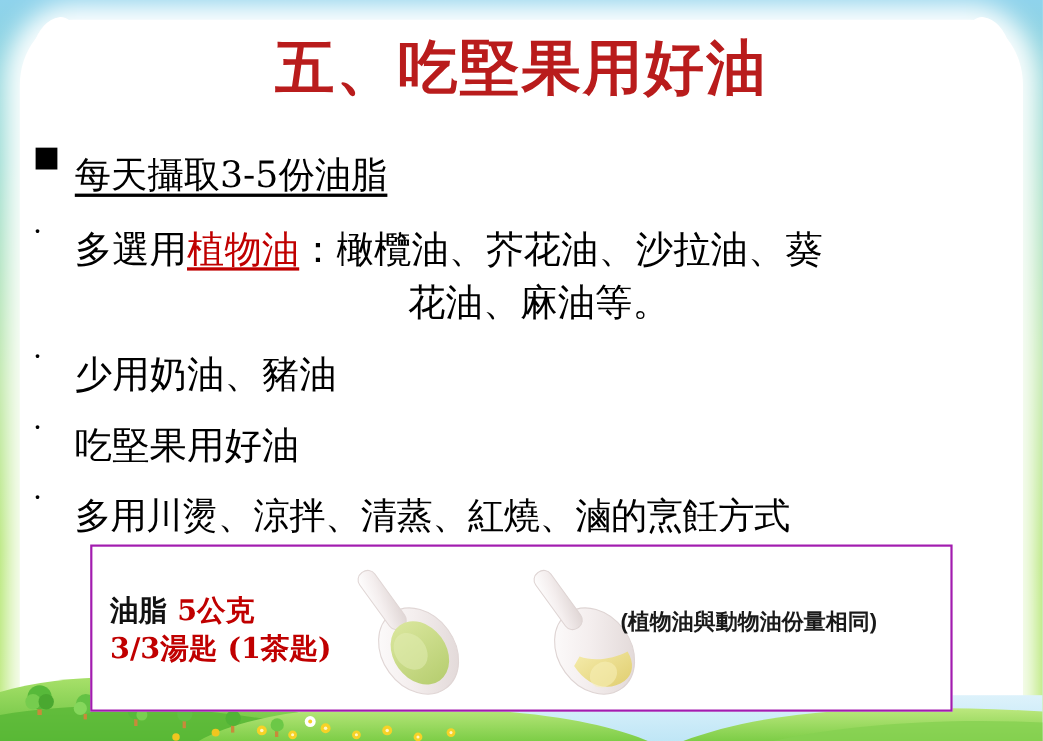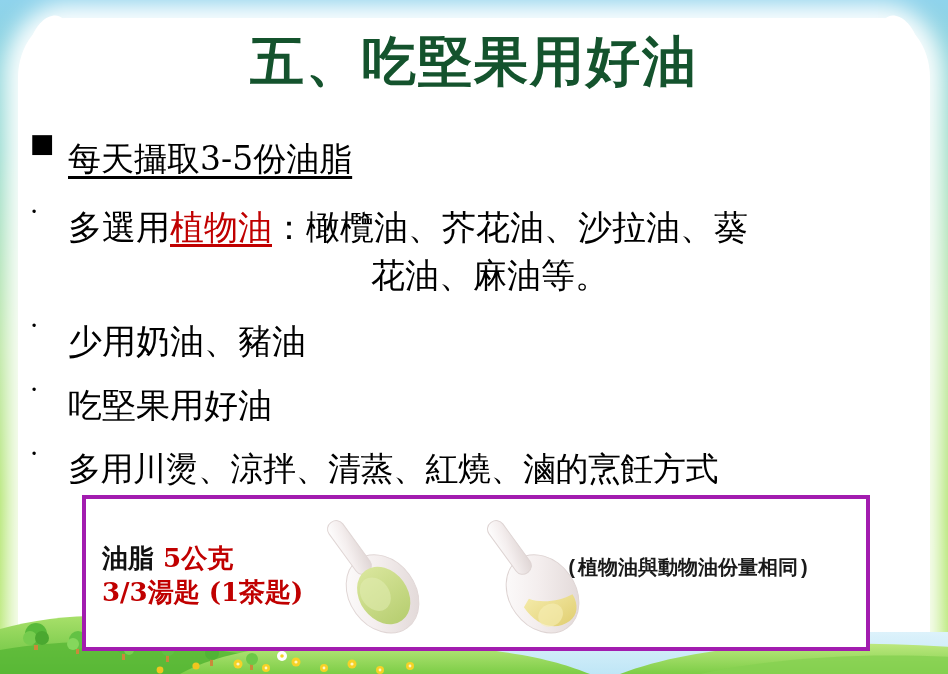--- a/index.html
+++ b/index.html
@@ -113,21 +113,21 @@
   .title {
     position: absolute;
     left: 0;
     top: 30px;
     width: 948px;
     text-align: center;
     font-family: "DejaVu Serif", "Liberation Serif", serif;
     font-weight: bold;
     font-size: 54px;
     line-height: 62px;
-    color: #14532d;
+    color: #b91c1c;
     letter-spacing: 2px;
   }
 
   
   .content {
     position: absolute;
     left: 30px;
     top: 120px;
     width: 890px;
   }
@@ -193,21 +193,21 @@
   .l5 { margin-bottom: 0; }
   .l5 .body { font-size: 33px; letter-spacing: -0.5px; }
 
   
   .photo-box {
     position: absolute;
     left: 82px;
     top: 495px;
     width: 780px;
     height: 148px;
-    border: 4px solid #a21caf;
+    border: 2px solid #a21caf;
     background: #ffffff;
     overflow: hidden;
   }
 
   .photo-caption {
     position: absolute;
     left: 16px;
     top: 42px;
     font-family: "DejaVu Serif", "Liberation Serif", serif;
     font-weight: bold;
@@ -215,21 +215,21 @@
     line-height: 34px;
     white-space: nowrap;
   }
   .photo-caption .cap-black { color: #111111; }
   .photo-caption .cap-red { color: #C00000; }
 
   .photo-note {
     position: absolute;
     left: 480px;
     top: 55px;
-    font-family: Liberation Mono, monospace;
+    font-family: Liberation Sans, sans-serif;
     font-weight: bold;
     font-size: 20px;
     color: #1a1a1a;
     white-space: nowrap;
   }
 
   .spoons {
     position: absolute;
     left: 215px;
     top: 0;

